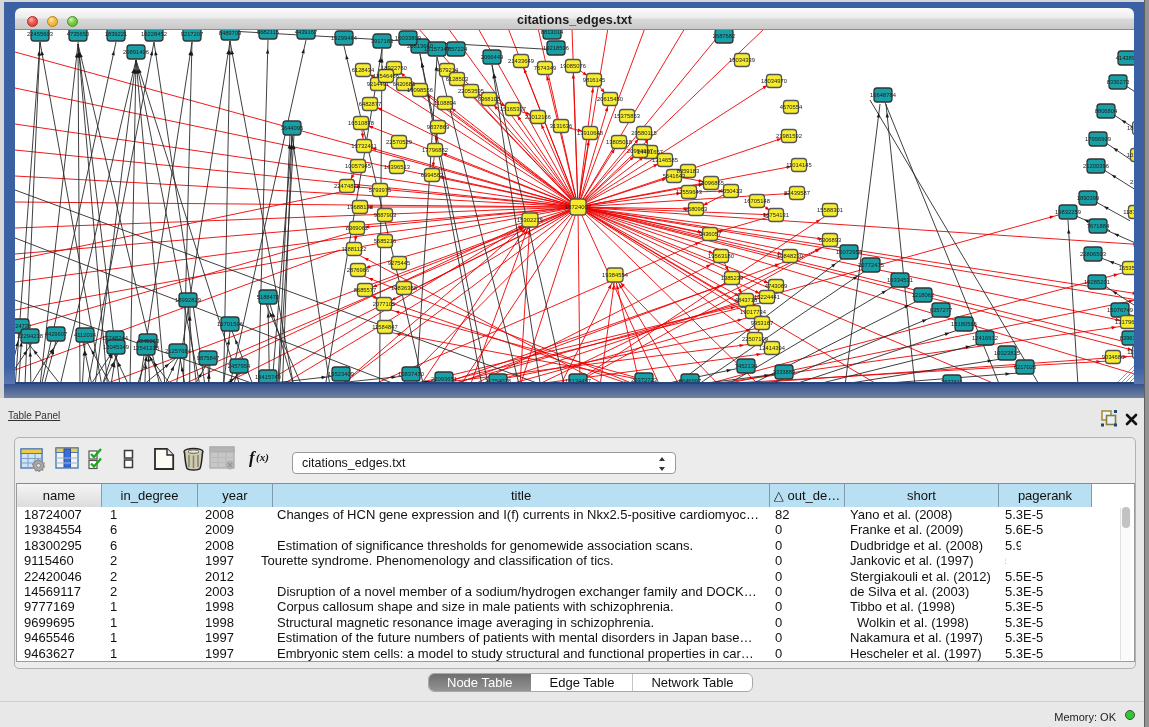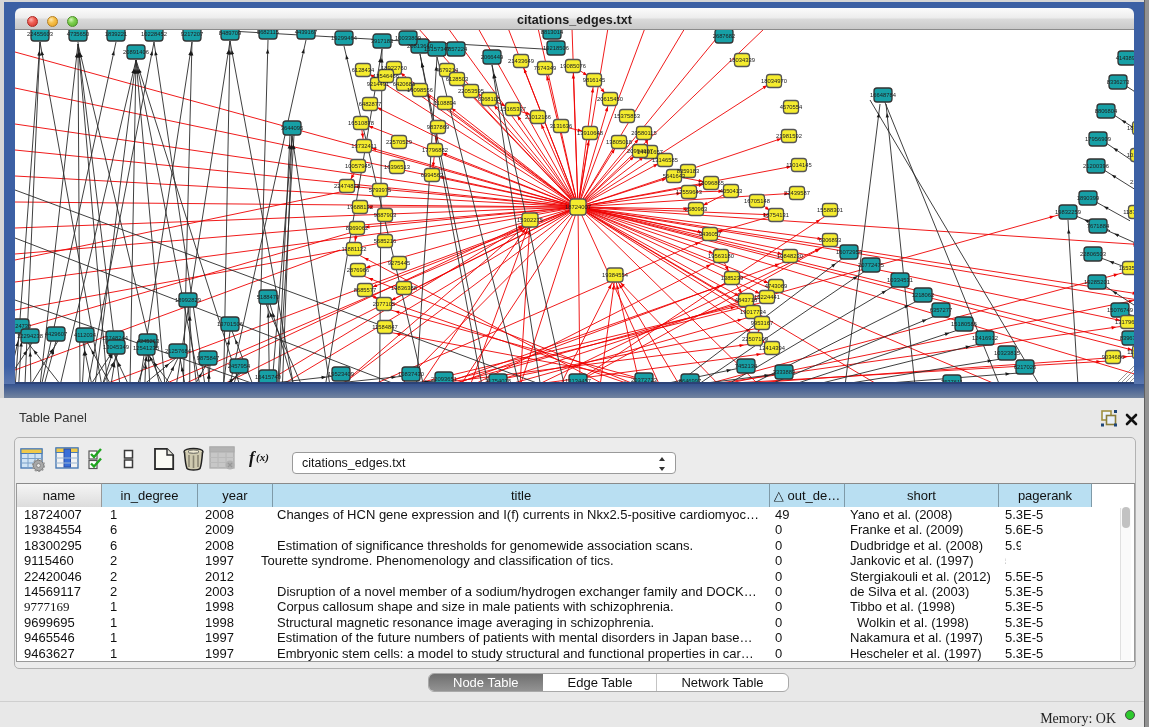--- a/index.html
+++ b/index.html
@@ -13,44 +13,44 @@
   background:linear-gradient(to bottom,#fbfbfb 0%,#ededed 45%,#d9d9d9 55%,#c9c9c9 100%);
   border-bottom:1px solid #8b8b8b; }
 .tl { position:absolute; top:15.5px; width:11px; height:11px; border-radius:50%; }
 .tl.r { left:26.5px; background:radial-gradient(circle at 35% 30%, #ffb2ae 0%, #ee5f55 40%, #d02e26 100%); border:0.5px solid #ad2520;}
 .tl.y { left:46.5px; background:radial-gradient(circle at 35% 30%, #ffe9b0 0%, #f6c04a 40%, #e6a025 100%); border:0.5px solid #b57e1e;}
 .tl.g { left:66.5px; background:radial-gradient(circle at 35% 30%, #d3f5b9 0%, #7ed04e 40%, #54ab2a 100%); border:0.5px solid #4a8d25;}
 .title { position:absolute; top:5px; width:1119px; text-align:center; font-size:12.5px; font-weight:bold; color:#1c1c1c; letter-spacing:0.1px;}
 .canvas { position:absolute; left:15px; top:30px; width:1119px; height:352px; background:#fff; overflow:hidden;}
 
 .panel { position:absolute; left:0; top:398px; width:1144px; height:329px; background:#e8e8e8; }
-.paneltitle { position:absolute; left:19px; top:12px; font-size:13px; color:#333; }
+.paneltitle { position:absolute; left:8px; top:12px; font-size:10px; color:#333;text-decoration:underline; }
 .flicon { position:absolute; left:1101px; top:410px; }
 .xicon { position:absolute; left:1125px; top:412px; }
 .subpanel { position:absolute; left:14px; top:437px; width:1122px; height:232px;
   border:1px solid #b2b2b2; border-radius:5px; background:#ececec; }
 .toolbar { position:absolute; left:15px; top:444px; height:36px; }
 .combo { position:absolute; left:292px; top:452px; width:384px; height:22px; background:#fff;
   border:1px solid #9a9a9a; border-radius:4px; font-size:12.5px; color:#111; line-height:20px; padding-left:9px;}
 .combo .arr { position:absolute; right:9px; top:0; height:22px; width:8px; }
 .table { position:absolute; left:16px; top:483px; width:1119px; height:179px; background:#fff;
   border:1px solid #9a9a9a; border-top:1px solid #8a8a8a; }
 .hdr { position:absolute; top:483px; height:24px; background:#b9dff2; border-top:1px solid #8a8a8a;
   border-right:1px solid #7f9aa8; font-size:13px; color:#111; text-align:center; line-height:23px; }
 .hdr.gray { background:linear-gradient(#f5f5f5,#dcdcdc); border-right:1px solid #999; }
 .rows { position:absolute; left:17px; top:507px; width:1104px; height:154px; font-size:13px; color:#111; }
 .row { position:absolute; height:15.4px; line-height:15.4px; white-space:nowrap; overflow:hidden;}
 .sb { position:absolute; left:1120px; top:508px; width:11px; height:152px; background:#fafafa; border-left:1px solid #e0e0e0;}
 .sbthumb { position:absolute; left:1121.5px; top:507px; width:8px; height:21px; background:#c2c2c2; border-radius:4px; }
 .tabs { position:absolute; left:428px; top:673px; height:19px; border:1px solid #a9a9a9; border-radius:6px;
   background:#fff; display:flex; font-size:13px; overflow:hidden;}
-.tab { padding:0 24px; line-height:18px; color:#111; }
+.tab { padding:0 18px; line-height:18px; color:#111; }
 .tab.sel { background:linear-gradient(#6f6f6f,#939393); color:#fff; }
 .tab.mid { border-left:1px solid #fff; border-right:1px solid #c4c4c4; }
-.mem { position:absolute; right:33px; top:711px; font-size:14px; color:#222;font-family:Liberation Serif, serif; }
+.mem { position:absolute; right:33px; top:711px; font-size:11px; color:#222; }
 .memdot { position:absolute; right:14px; top:710px; width:10px; height:10px; border-radius:50%;
   background:#2dc92d; border:1px solid #4a4a4a; }
 .rstrip { position:absolute; left:1144px; top:0; width:5px; height:727px; background:#929292; border-left:1px solid #5f5f5f; }
 .sepline { position:absolute; left:0; top:701px; width:1144px; height:1px; background:#cfcfcf; }
 </style>
 </head>
 <body>
 <div class="bluebg"></div>
 <div style="position:absolute;left:15px;top:382px;width:1119px;height:2px;background:#2b4276;"></div>
 <div style="position:absolute;left:4px;top:384px;width:1141px;height:14px;background:linear-gradient(#35538f,#72849f);"></div>
@@ -681,21 +681,21 @@
 <div class="hdr" style="left:273px; width:497px;">title</div>
 <div class="hdr" style="left:770px; width:75px;">△ out_de…</div>
 <div class="hdr" style="left:845px; width:154px;">short</div>
 <div class="hdr" style="left:999px; width:93px;">pagerank</div>
 <div class="rows">
     <div class="row" style="top:0.0px;left:0;width:1104px;">
       <span style="position:absolute;left:7px;">18724007</span>
       <span style="position:absolute;left:93px;">1</span>
       <span style="position:absolute;left:188px;">2008</span>
       <span style="position:absolute;left:260px;width:492px;overflow:hidden;white-space:nowrap;">Changes of HCN gene expression and I(f) currents in Nkx2.5-positive cardiomyoc…</span>
-      <span style="position:absolute;left:758px;">49</span>
+      <span style="position:absolute;left:758px;">82</span>
       <span style="position:absolute;left:833px;">Yano et al. (2008)</span>
       <span style="position:absolute;left:988px;">5.3E-5</span>
     </div>
 <div class="row" style="top:15.4px;left:0;width:1104px;">
       <span style="position:absolute;left:7px;">19384554</span>
       <span style="position:absolute;left:93px;">6</span>
       <span style="position:absolute;left:188px;">2009</span>
       <span style="position:absolute;left:758px;">0</span>
       <span style="position:absolute;left:833px;">Franke et al. (2009)</span>
       <span style="position:absolute;left:988px;">5.6E-5</span>
@@ -729,21 +729,21 @@
 <div class="row" style="top:77.0px;left:0;width:1104px;">
       <span style="position:absolute;left:7px;">14569117</span>
       <span style="position:absolute;left:93px;">2</span>
       <span style="position:absolute;left:188px;">2003</span>
       <span style="position:absolute;left:260px;width:492px;overflow:hidden;white-space:nowrap;">Disruption of a novel member of a sodium/hydrogen exchanger family and DOCK…</span>
       <span style="position:absolute;left:758px;">0</span>
       <span style="position:absolute;left:833px;">de Silva et al. (2003)</span>
       <span style="position:absolute;left:988px;">5.3E-5</span>
     </div>
 <div class="row" style="top:92.4px;left:0;width:1104px;">
-      <span style="position:absolute;left:7px;font-family:Liberation Serif, serif;">9777169</span>
+      <span style="position:absolute;left:7px;">9777169</span>
       <span style="position:absolute;left:93px;">1</span>
       <span style="position:absolute;left:188px;">1998</span>
       <span style="position:absolute;left:260px;width:492px;overflow:hidden;white-space:nowrap;">Corpus callosum shape and size in male patients with schizophrenia.</span>
       <span style="position:absolute;left:758px;">0</span>
       <span style="position:absolute;left:833px;">Tibbo et al. (1998)</span>
       <span style="position:absolute;left:988px;">5.3E-5</span>
     </div>
 <div class="row" style="top:107.8px;left:0;width:1104px;">
       <span style="position:absolute;left:7px;">9699695</span>
       <span style="position:absolute;left:93px;">1</span>

